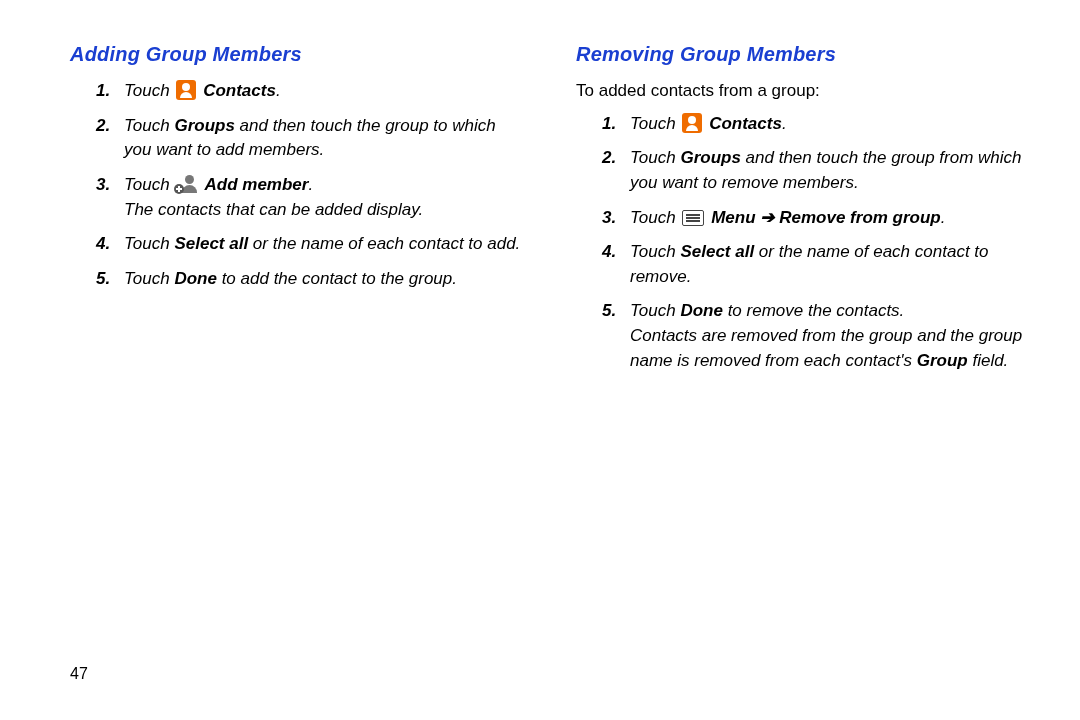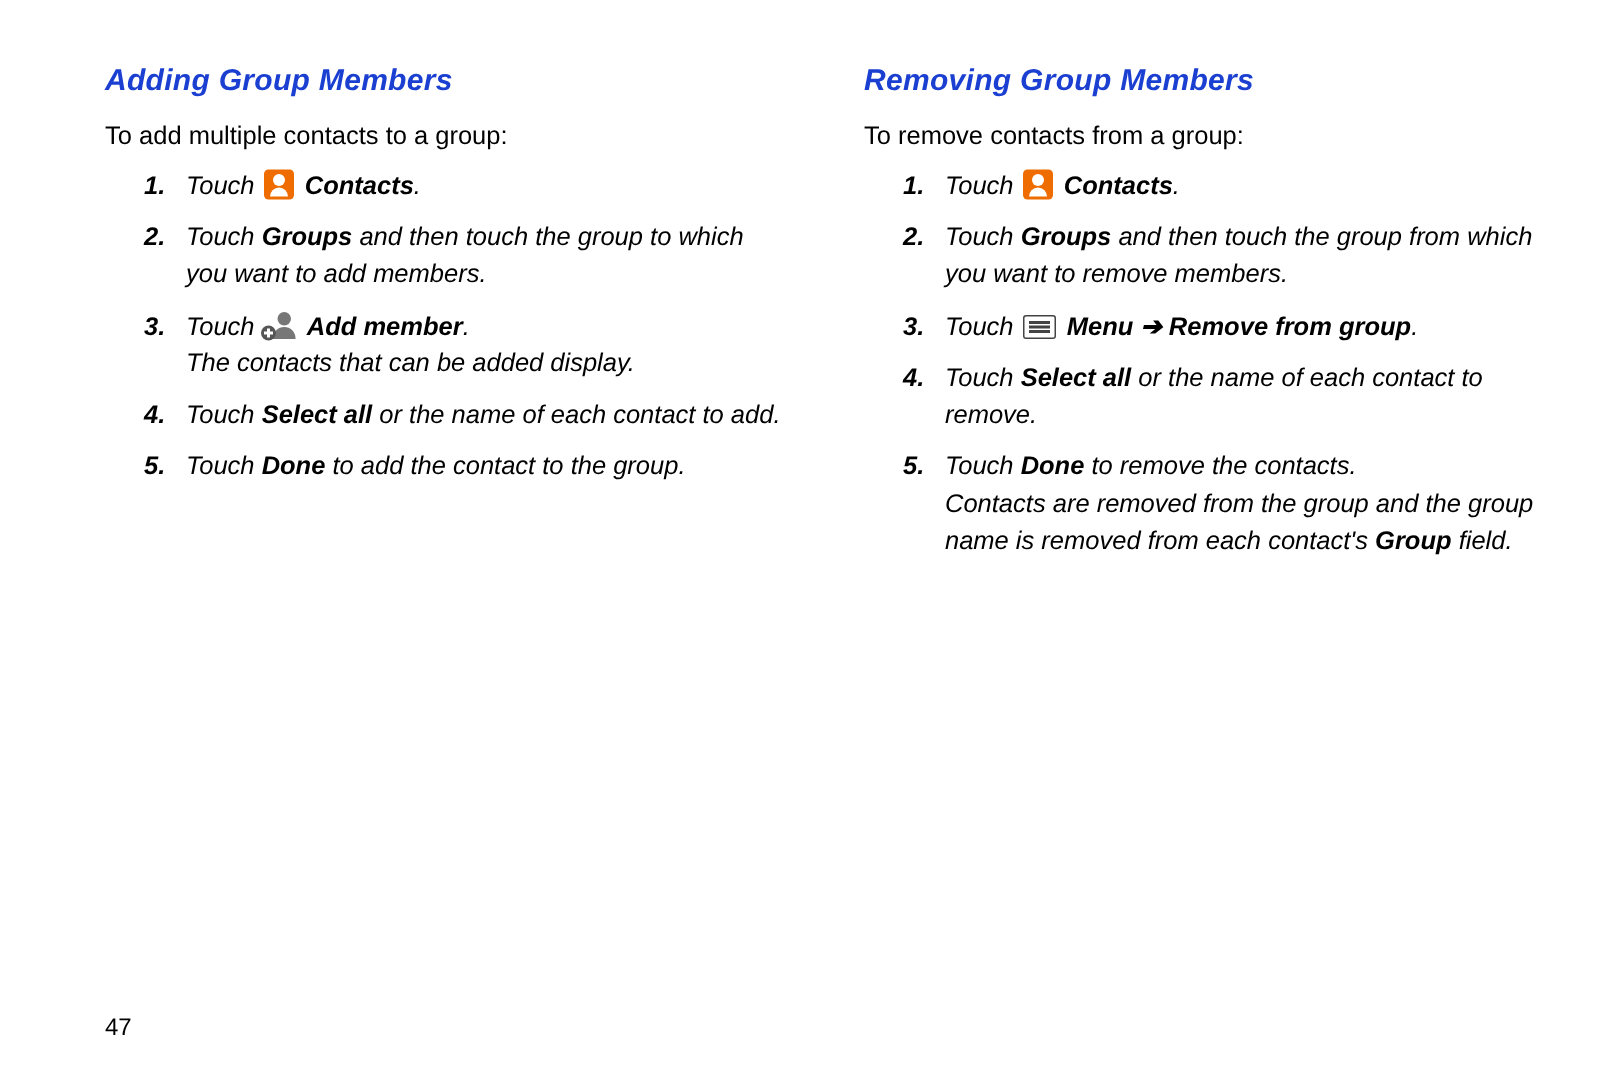--- a/index.html
+++ b/index.html
@@ -134,32 +134,31 @@
     position: absolute;
     left: 3px; right: 3px; top: 3px;
     height: 2px;
     background: #444;
     box-shadow: 0 3px 0 #444, 0 6px 0 #444;
   }
 
   .page-num {
     position: absolute;
     left: 70px;
-    bottom: 23px;
+    bottom: 35px;
     font-size: 16px;
   }
 </style>
 </head>
 <body>
 
 <div class="page">
 
   <div class="col">
     <h2>Adding Group Members</h2>
-    <p>To add multiple contacts to a group:</p>
     <ol>
       <li>
         <span>Touch </span><span class="icon-contacts"></span><span class="b"> Contacts</span><span>.</span>
       </li>
       <li>
         <span>Touch </span><span class="b">Groups</span><span> and then touch the group to which you want to add members.</span>
       </li>
       <li>
         <span>Touch </span><span class="icon-addmember"><span class="person-head"></span><span class="person-body"></span><span class="plus"></span></span><span class="b"> Add member</span><span>.</span><br>
         <span>The contacts that can be added display.</span>
@@ -168,21 +167,21 @@
         <span>Touch </span><span class="b">Select all</span><span> or the name of each contact to add.</span>
       </li>
       <li>
         <span>Touch </span><span class="b">Done</span><span> to add the contact to the group.</span>
       </li>
     </ol>
   </div>
 
   <div class="col">
     <h2>Removing Group Members</h2>
-    <p>To remove contacts from a group:</p>
+    <p>To added contacts from a group:</p>
     <ol>
       <li>
         <span>Touch </span><span class="icon-contacts"></span><span class="b"> Contacts</span><span>.</span>
       </li>
       <li>
         <span>Touch </span><span class="b">Groups</span><span> and then touch the group from which you want to remove members.</span>
       </li>
       <li>
         <span>Touch </span><span class="icon-menu"></span><span class="b"> Menu</span><span class="arrow b"> ➔ </span><span class="b">Remove from group</span><span>.</span>
       </li>

